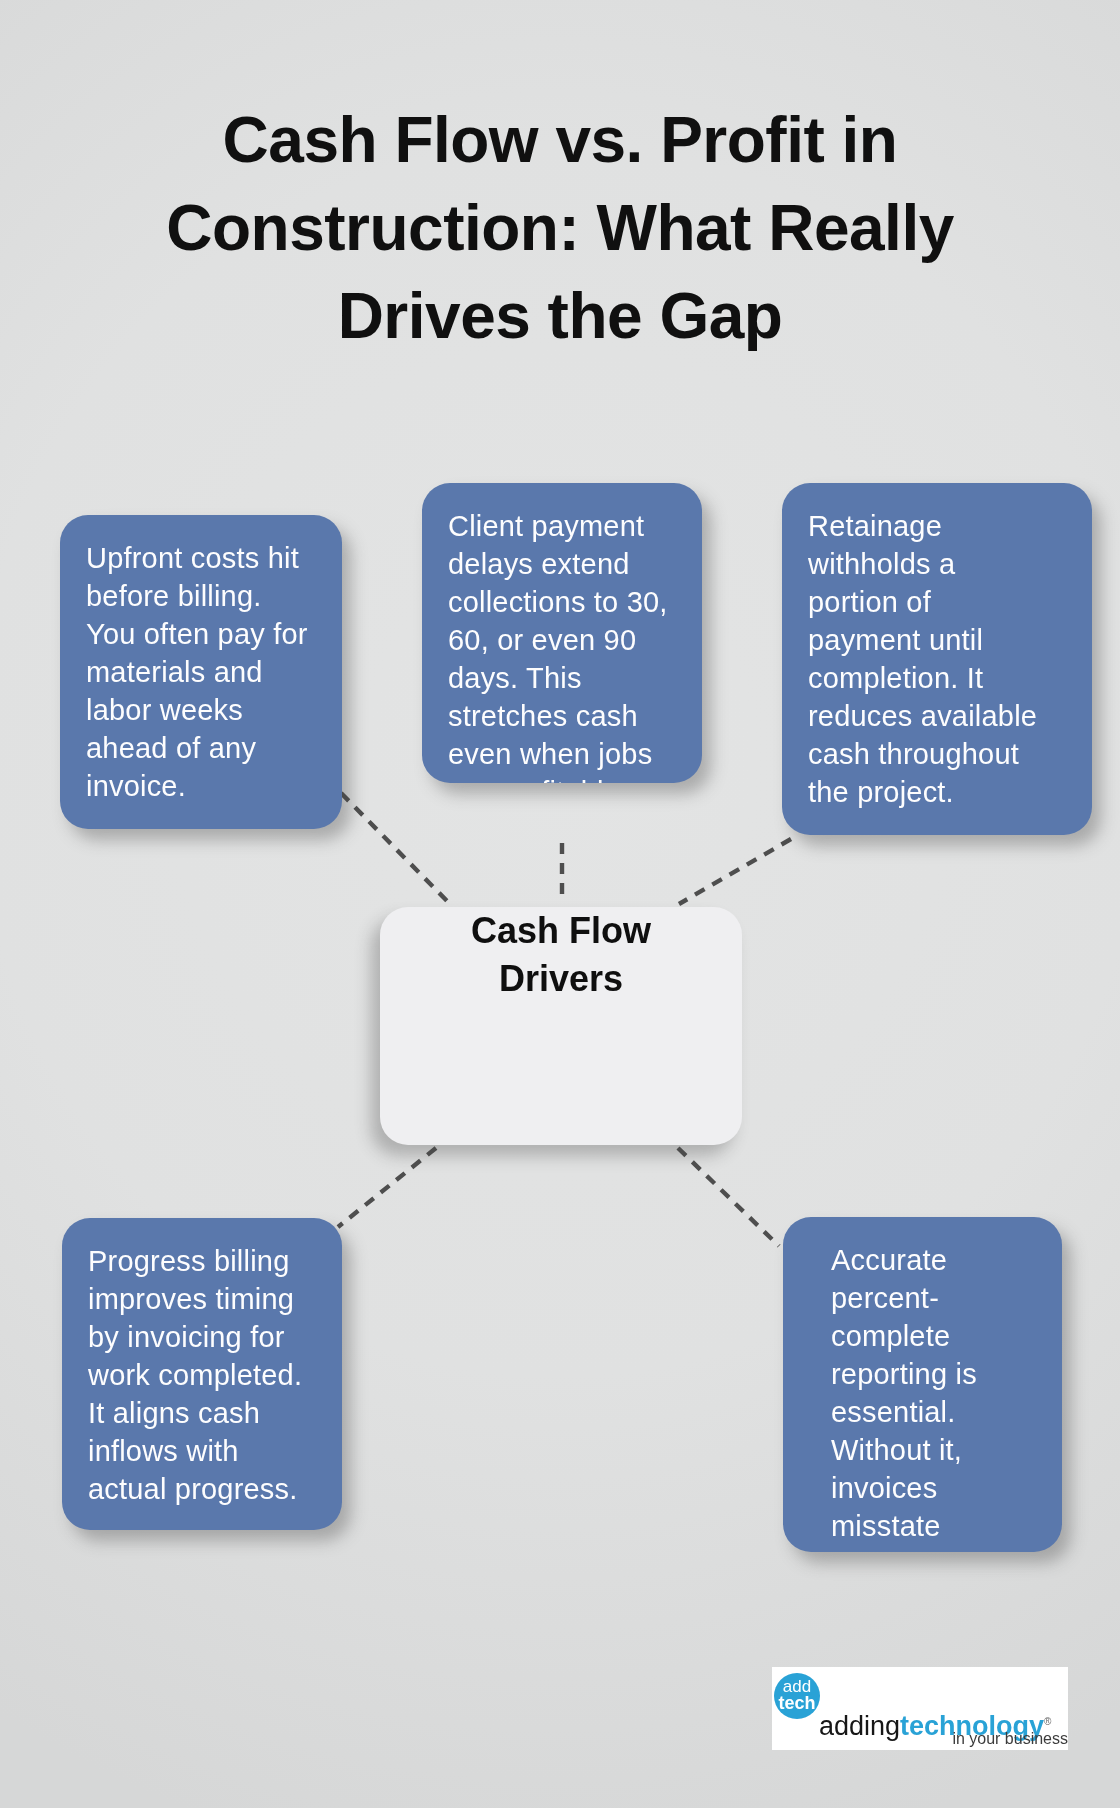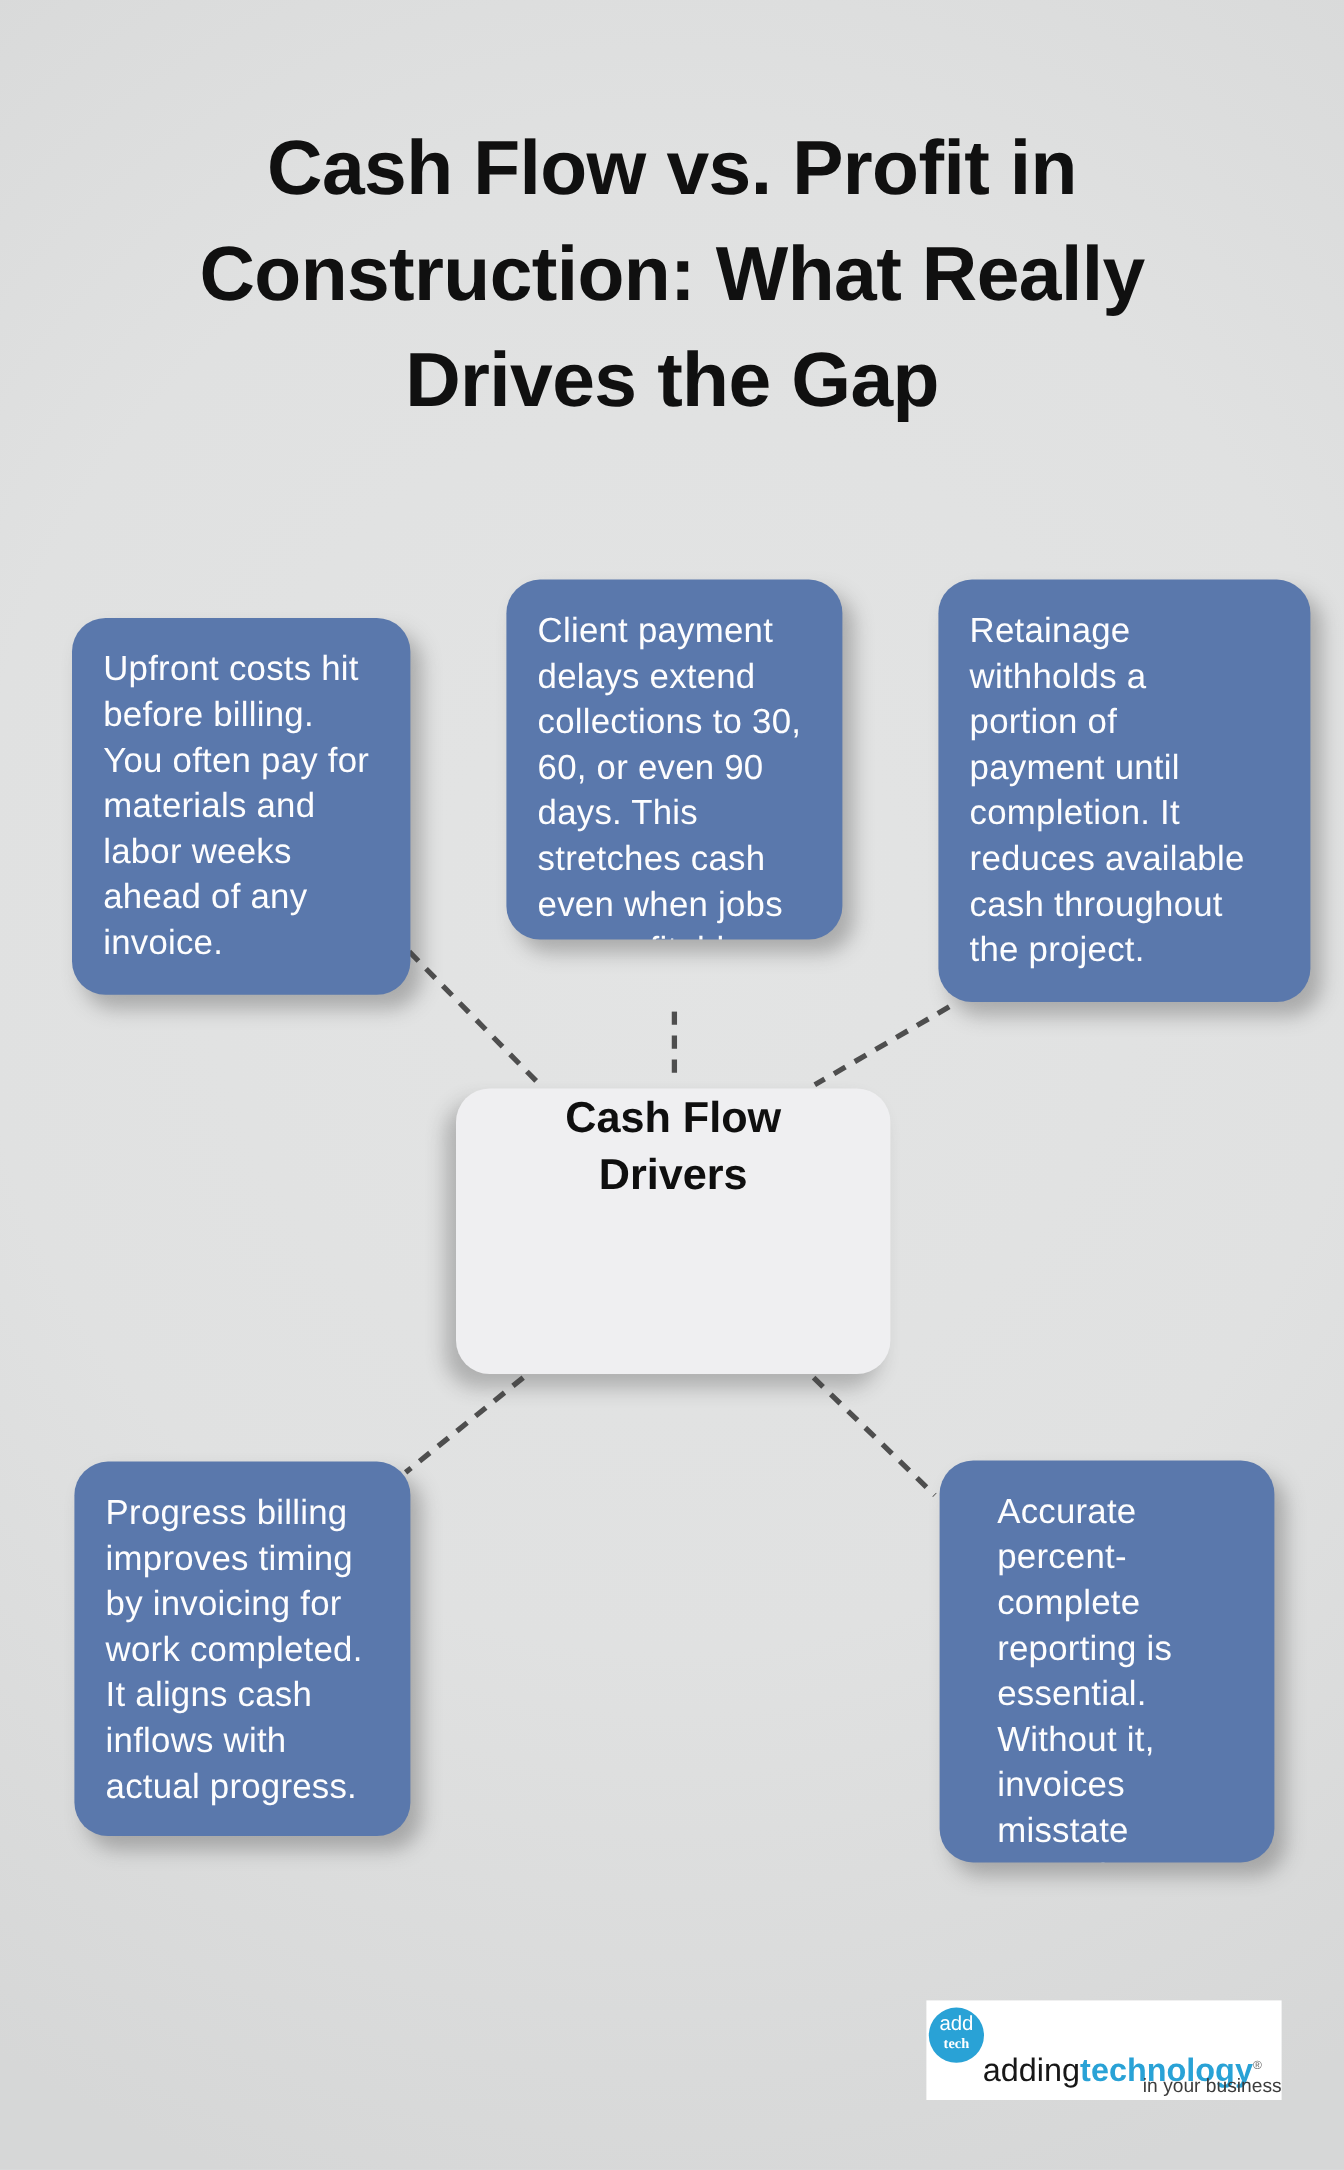--- a/index.html
+++ b/index.html
@@ -92,24 +92,23 @@
     text-align: center;
   }
   .logo .badge .badge-top {
     display: block;
     font-size: 17px;
     line-height: 18px;
     margin-top: 5px;
   }
   .logo .badge .badge-bottom {
     display: block;
-    font-size: 12px;
+    font-size: 18px;
     line-height: 15px;
     font-weight: 700;
-    font-family: Liberation Serif, serif;
   }
   .logo .words {
     position: absolute;
     left: 47px; top: 41px;
     font-size: 27px;
     line-height: 28px;
     white-space: nowrap;
   }
   .logo .word-black { color: #171717; }
   .logo .word-blue  { color: #29a2d6; font-weight: 700; }

